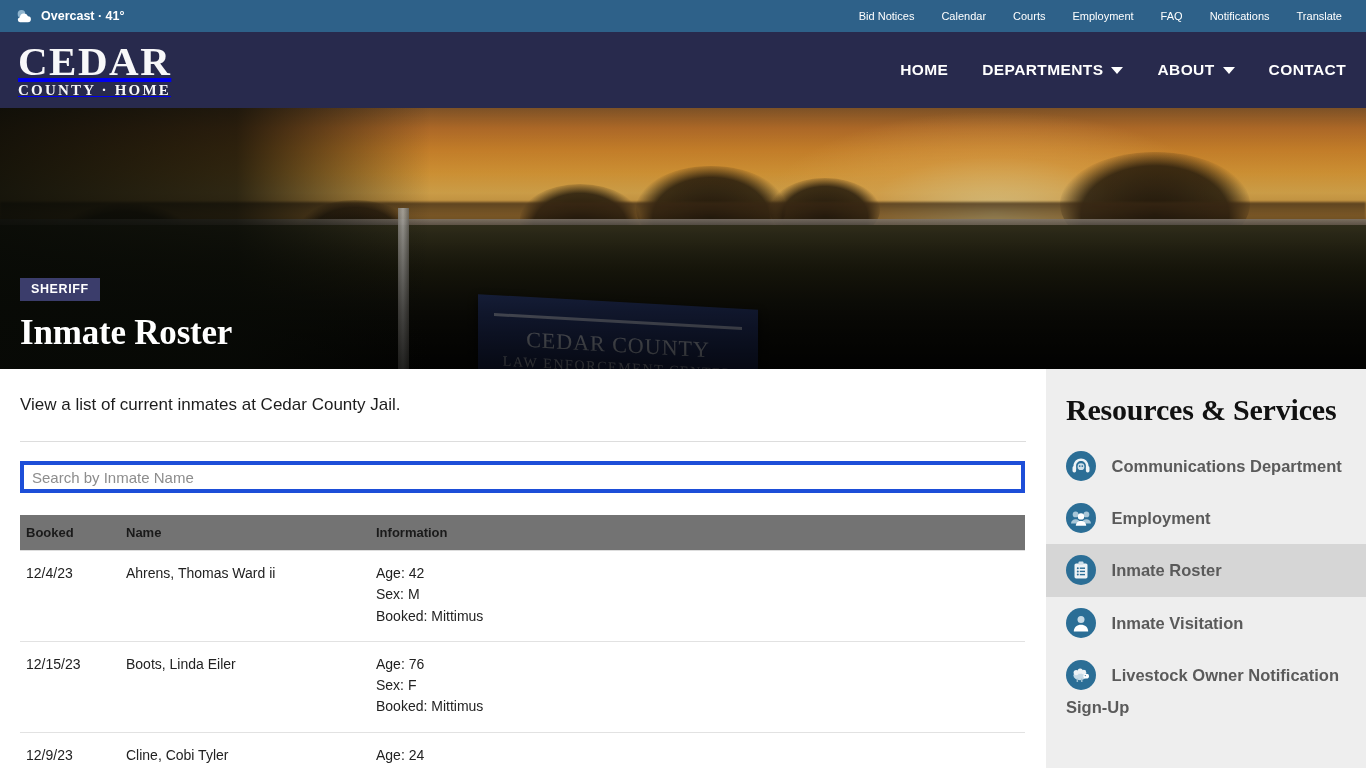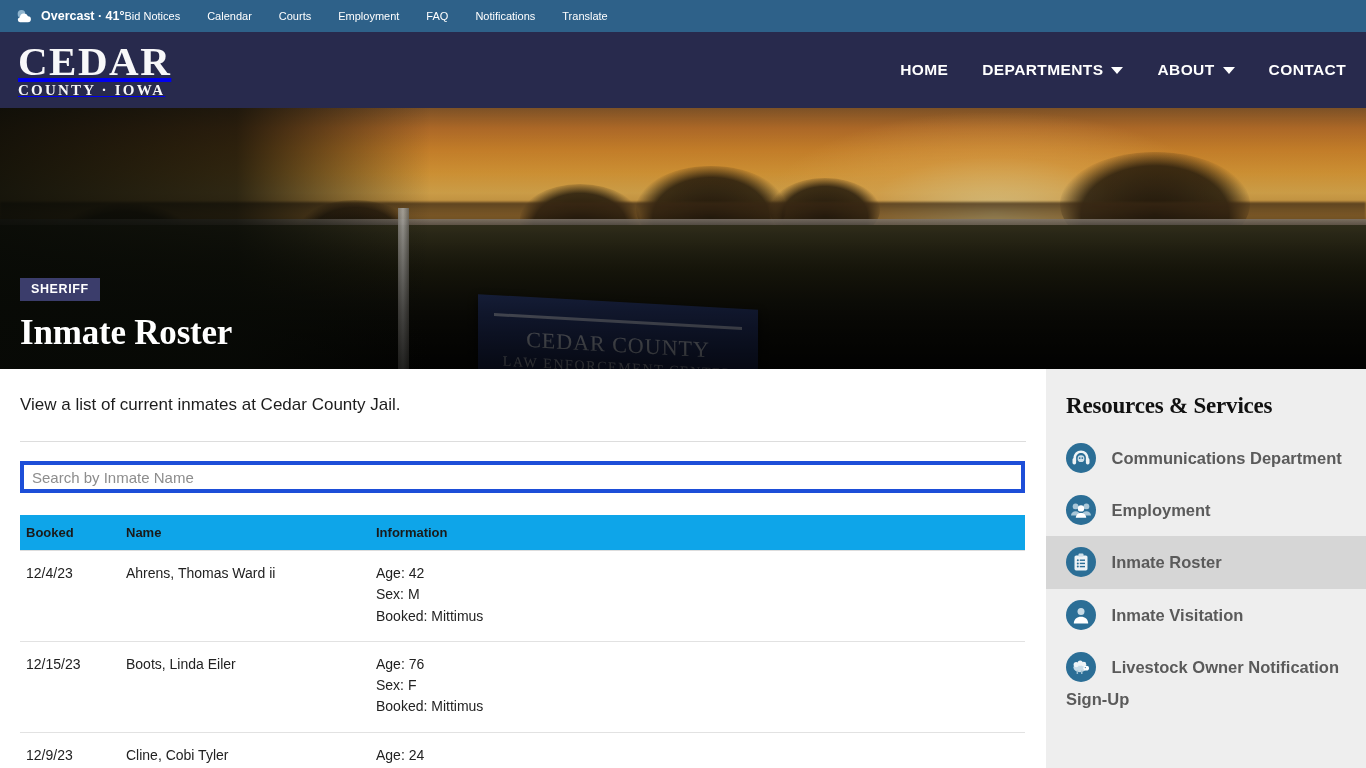--- a/index.html
+++ b/index.html
@@ -9,20 +9,21 @@
     background: #ffffff;
     font-family: "Liberation Sans", sans-serif;
   }
 
   
   .topbar {
     height: 32px;
     background: #2e6189;
     display: flex;
     align-items: center;
+    justify-content: space-between;
     padding: 0 24px 0 14px;
   }
   .weather {
     display: flex;
     align-items: center;
     gap: 7px;
     color: #ffffff;
     font-size: 12.5px;
     font-weight: bold;
   }
@@ -189,21 +190,21 @@
     font-size: 15px;
     font-family: "Liberation Sans", sans-serif;
     color: #333333;
     background: #ffffff;
     outline: none;
   }
   .search-input::placeholder { color: #8d8d8d; }
 
   table.roster { width: 1005px; border-collapse: collapse; margin-top: 22px; }
   table.roster th {
-    background: #0ea5e9;
+    background: #737373;
     text-align: left;
     font-size: 13px;
     font-weight: bold;
     color: #1a1a1a;
     padding: 10px 6px 10px 6px;
     border-bottom: 1px solid #dddddd;
   }
   table.roster td {
     font-size: 14px;
     color: #222222;
@@ -218,21 +219,21 @@
 
   
   .sidebar {
     width: 320px;
     background: #eeeeee;
     padding: 24px 0 0 0;
   }
   .side-title {
     font-family: "Liberation Serif", serif;
     font-weight: bold;
-    font-size: 23px;
+    font-size: 30px;
     color: #111111;
     padding: 0 20px 0 20px;
     letter-spacing: -0.2px;
   }
   .side-list { margin-top: 13px; }
   .side-item {
     display: block;
     padding: 10px 14px 10px 20px;
     text-decoration: none;
     color: #5a5a5a;
@@ -273,21 +274,21 @@
     <a href="#">Employment</a>
     <a href="#">FAQ</a>
     <a href="#">Notifications</a>
     <a href="#">Translate</a>
   </div>
 </div>
 
 <div class="header">
   <a href="#" class="logo">
     <span class="logo-main">CEDAR</span>
-    <span class="logo-sub">COUNTY · IOWA</span>
+    <span class="logo-sub">COUNTY · HOME</span>
   </a>
   <div class="mainnav">
     <a href="#" class="navitem">
       <span>HOME</span>
     </a>
     <a href="#" class="navitem">
       <span>DEPARTMENTS</span>
       <span class="caret"></span>
     </a>
     <a href="#" class="navitem">

